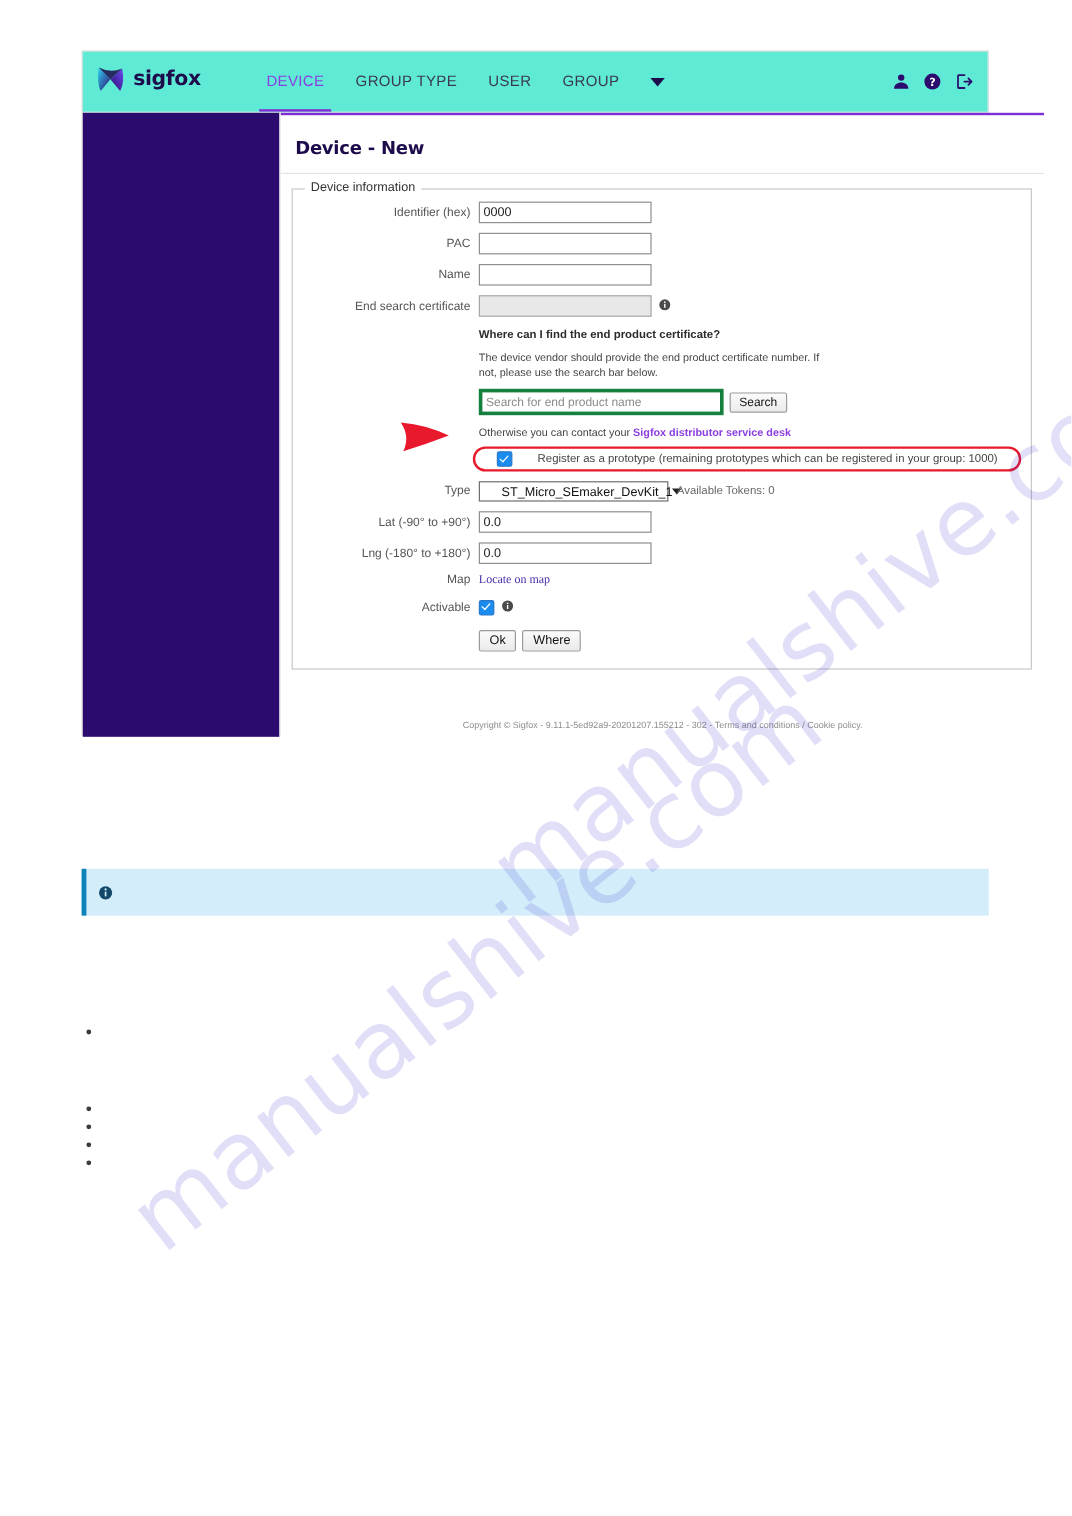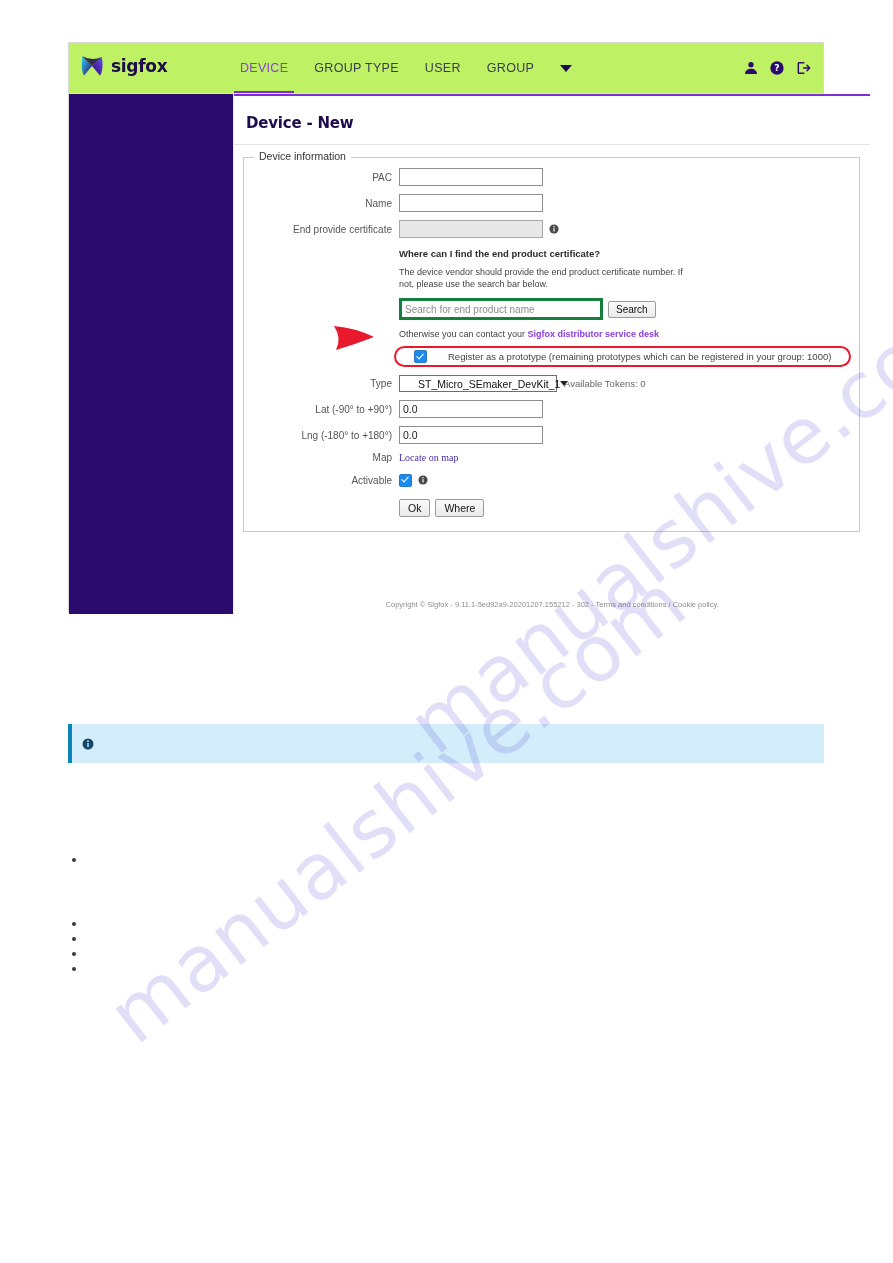--- a/index.html
+++ b/index.html
@@ -49,21 +49,21 @@
     background: #ffffff;
     border: 1px solid #d8d8d8;
     box-sizing: border-box;
     z-index: 10;
   }
 
   
   #topbar {
     position: relative;
     height: 50px;
-    background: #bef264;
+    background: #5eead4;
     border-bottom: 1px solid #e2e2e2;
   }
   #logo {
     position: absolute;
     left: 10px;
     top: 10px;
     display: flex;
     align-items: center;
     gap: 6px;
   }
@@ -71,21 +71,21 @@
   #logo .word {
     font-family: "DejaVu Sans", sans-serif;
     font-size: 17px;
     font-weight: 700;
     color: #1d0b4b;
     letter-spacing: -0.3px;
   }
 
   #nav {
     position: absolute;
-    left: 171px;
+    left: 153px;
     top: 0;
     height: 50px;
     display: flex;
     align-items: center;
     gap: 26px;
   }
   .navitem {
     font-size: 12.5px;
     letter-spacing: 0.3px;
     color: #3b3b4f;
@@ -477,33 +477,37 @@
 
     <div id="main">
       <div id="main-top-accent"></div>
 
       <div id="pagetitle">Device - New</div>
       <div id="title-rule"></div>
 
       <div id="fieldset">
         <div id="legend">Device information</div>
 
+        <div class="row">
+          <div class="lbl">Identifier (hex)</div>
+          <input class="txtfield" type="text" value="0000" style="">
+        </div>
 
         <div class="row">
           <div class="lbl">PAC</div>
           <input class="txtfield" type="text" value="" style="">
         </div>
 
         <div class="row">
           <div class="lbl">Name</div>
           <input class="txtfield" type="text" value="" style="">
         </div>
 
         <div class="row">
-          <div class="lbl">End provide certificate</div>
+          <div class="lbl">End search certificate</div>
           <input class="txtfield disabled" type="text" disabled="" value="" style="">
           <span class="infoicon">
             <svg width="10" height="10" viewBox="0 0 24 24">
               <circle cx="12" cy="12" r="11" fill="#4a4a4a"></circle>
               <rect x="10.6" y="10" width="2.8" height="8" fill="#fff"></rect>
               <circle cx="12" cy="6.5" r="1.7" fill="#fff"></circle>
             </svg>
           </span>
         </div>
 

